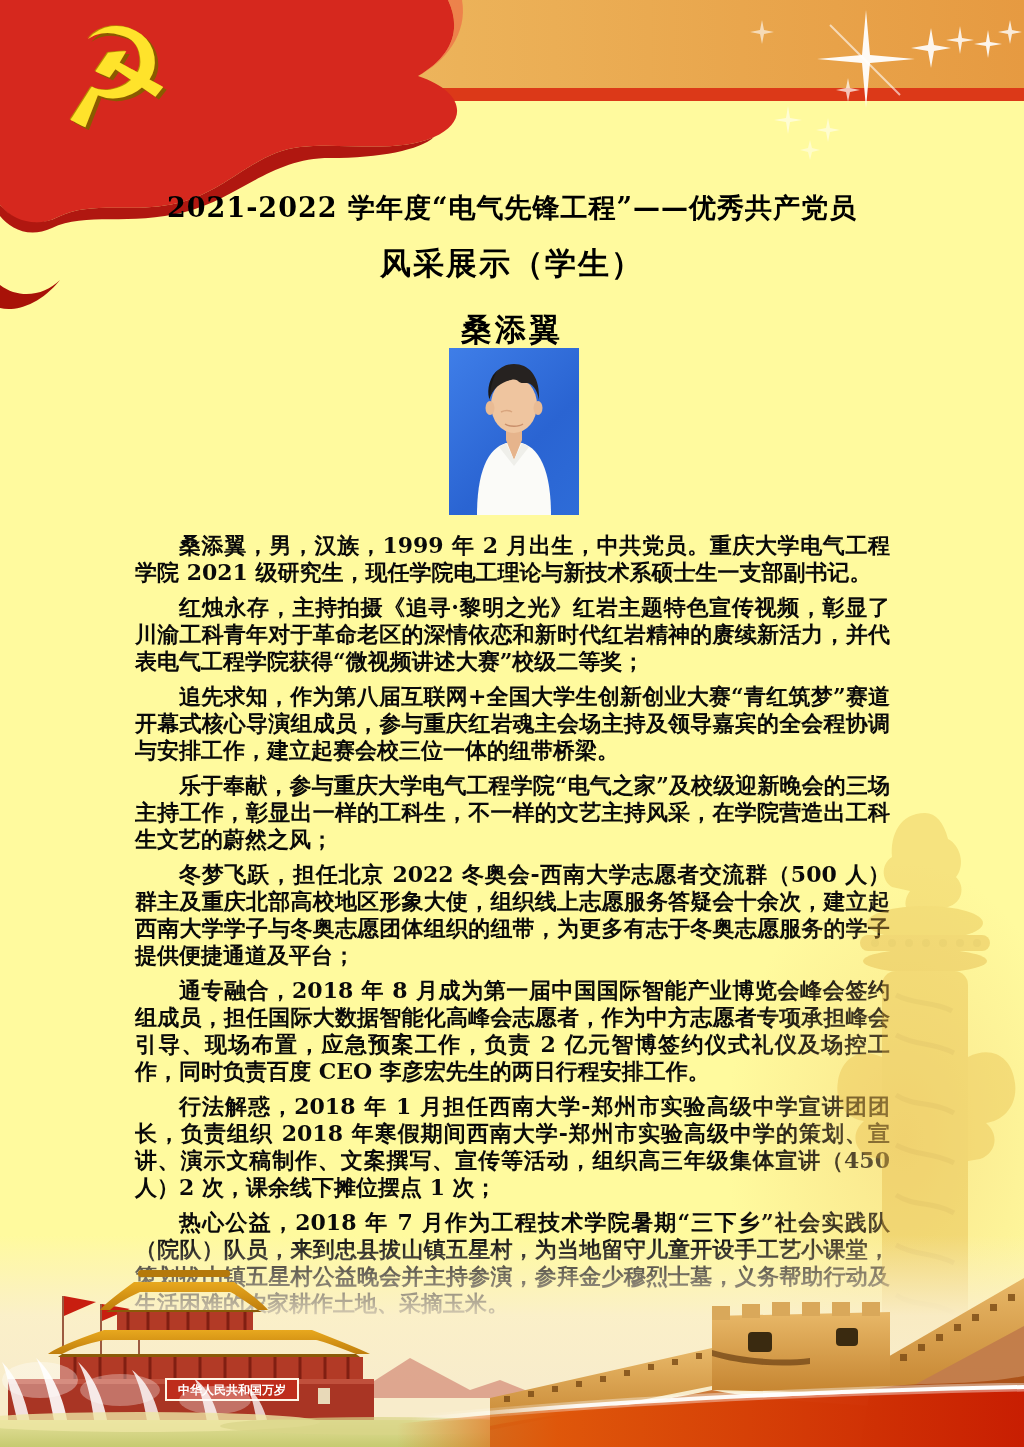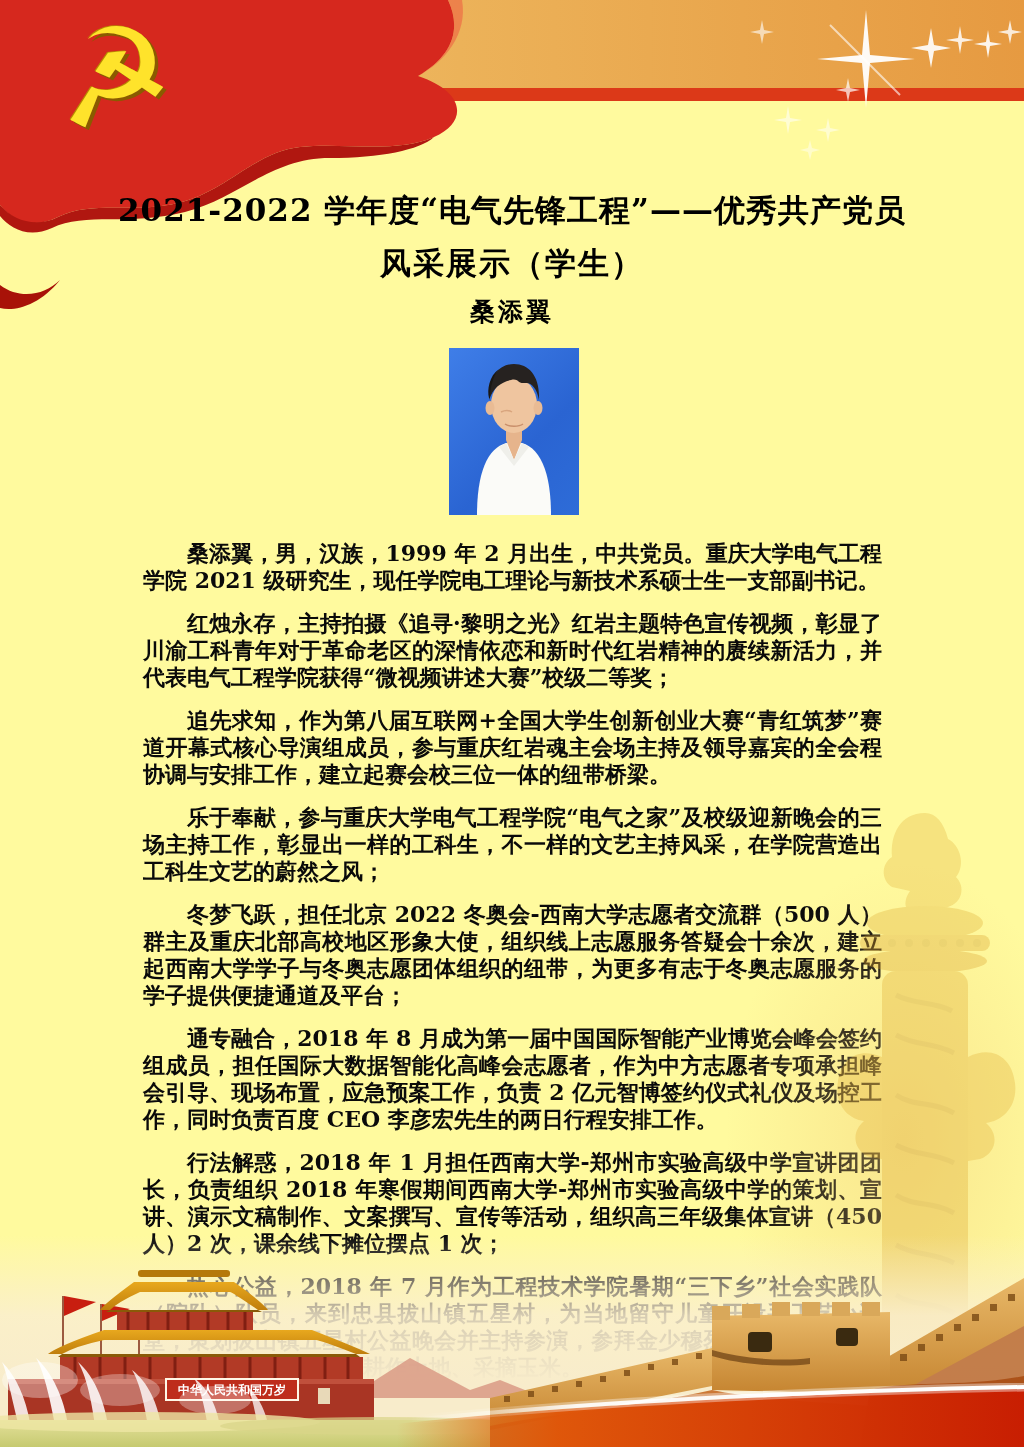--- a/index.html
+++ b/index.html
@@ -27,36 +27,36 @@
   .emblem {
     position: absolute; left: 34px; top: 2px; width: 160px; height: 160px;
     font-family: "DejaVu Sans", sans-serif;
     font-size: 132px; line-height: 150px; text-align: center;
     color: #FFE32B;
     text-shadow: 3px 3px 0 #8A5B00, -1px -1px 0 #B98A00;
     transform: rotate(-8deg);
   }
   
   .title-line { position: absolute; left: 0; width: 1024px; text-align: center; color: #000; font-weight: bold; }
-  .title-1 { top: 190px; font-size: 31px; letter-spacing: 1px; }
+  .title-1 { top: 190px; font-size: 27px; letter-spacing: 1px; }
   .title-2 { top: 243px; font-size: 31px; letter-spacing: 2px; }
-  .title-name { top: 295px; font-size: 25px; letter-spacing: 3px; }
+  .title-name { top: 309px; font-size: 31px; letter-spacing: 3px; }
   
   .photo {
     position: absolute; left: 449px; top: 348px; width: 130px; height: 167px;
     background: linear-gradient(135deg, #3F7EE8 0%, #2A64D2 60%, #2E6CD8 100%);
     overflow: hidden;
   }
   
   .body-text {
     position: absolute; left: 127px; top: 524px; width: 771px;
     font-size: 22px; line-height: 27px; font-weight: bold; color: #0a0a0a;
     text-align: justify;
   }
-  .body-text p { text-indent: 2em; margin: 16px; }
+  .body-text p { text-indent: 2em; margin: 8px; }
   
   .bottom-haze {
     position: absolute; left: 0; top: 1235px; width: 1024px; height: 212px;
     background: linear-gradient(180deg, rgba(250,240,212,0) 0%, rgba(250,238,208,0.85) 38%, #F8ECCB 70%);
     pointer-events: none;
   }
   .warm-tint {
     position: absolute; right: -60px; top: 860px; width: 360px; height: 560px;
     background: radial-gradient(ellipse at center, rgba(242,205,120,0.45) 0%, rgba(242,205,120,0) 70%);
     pointer-events: none;

